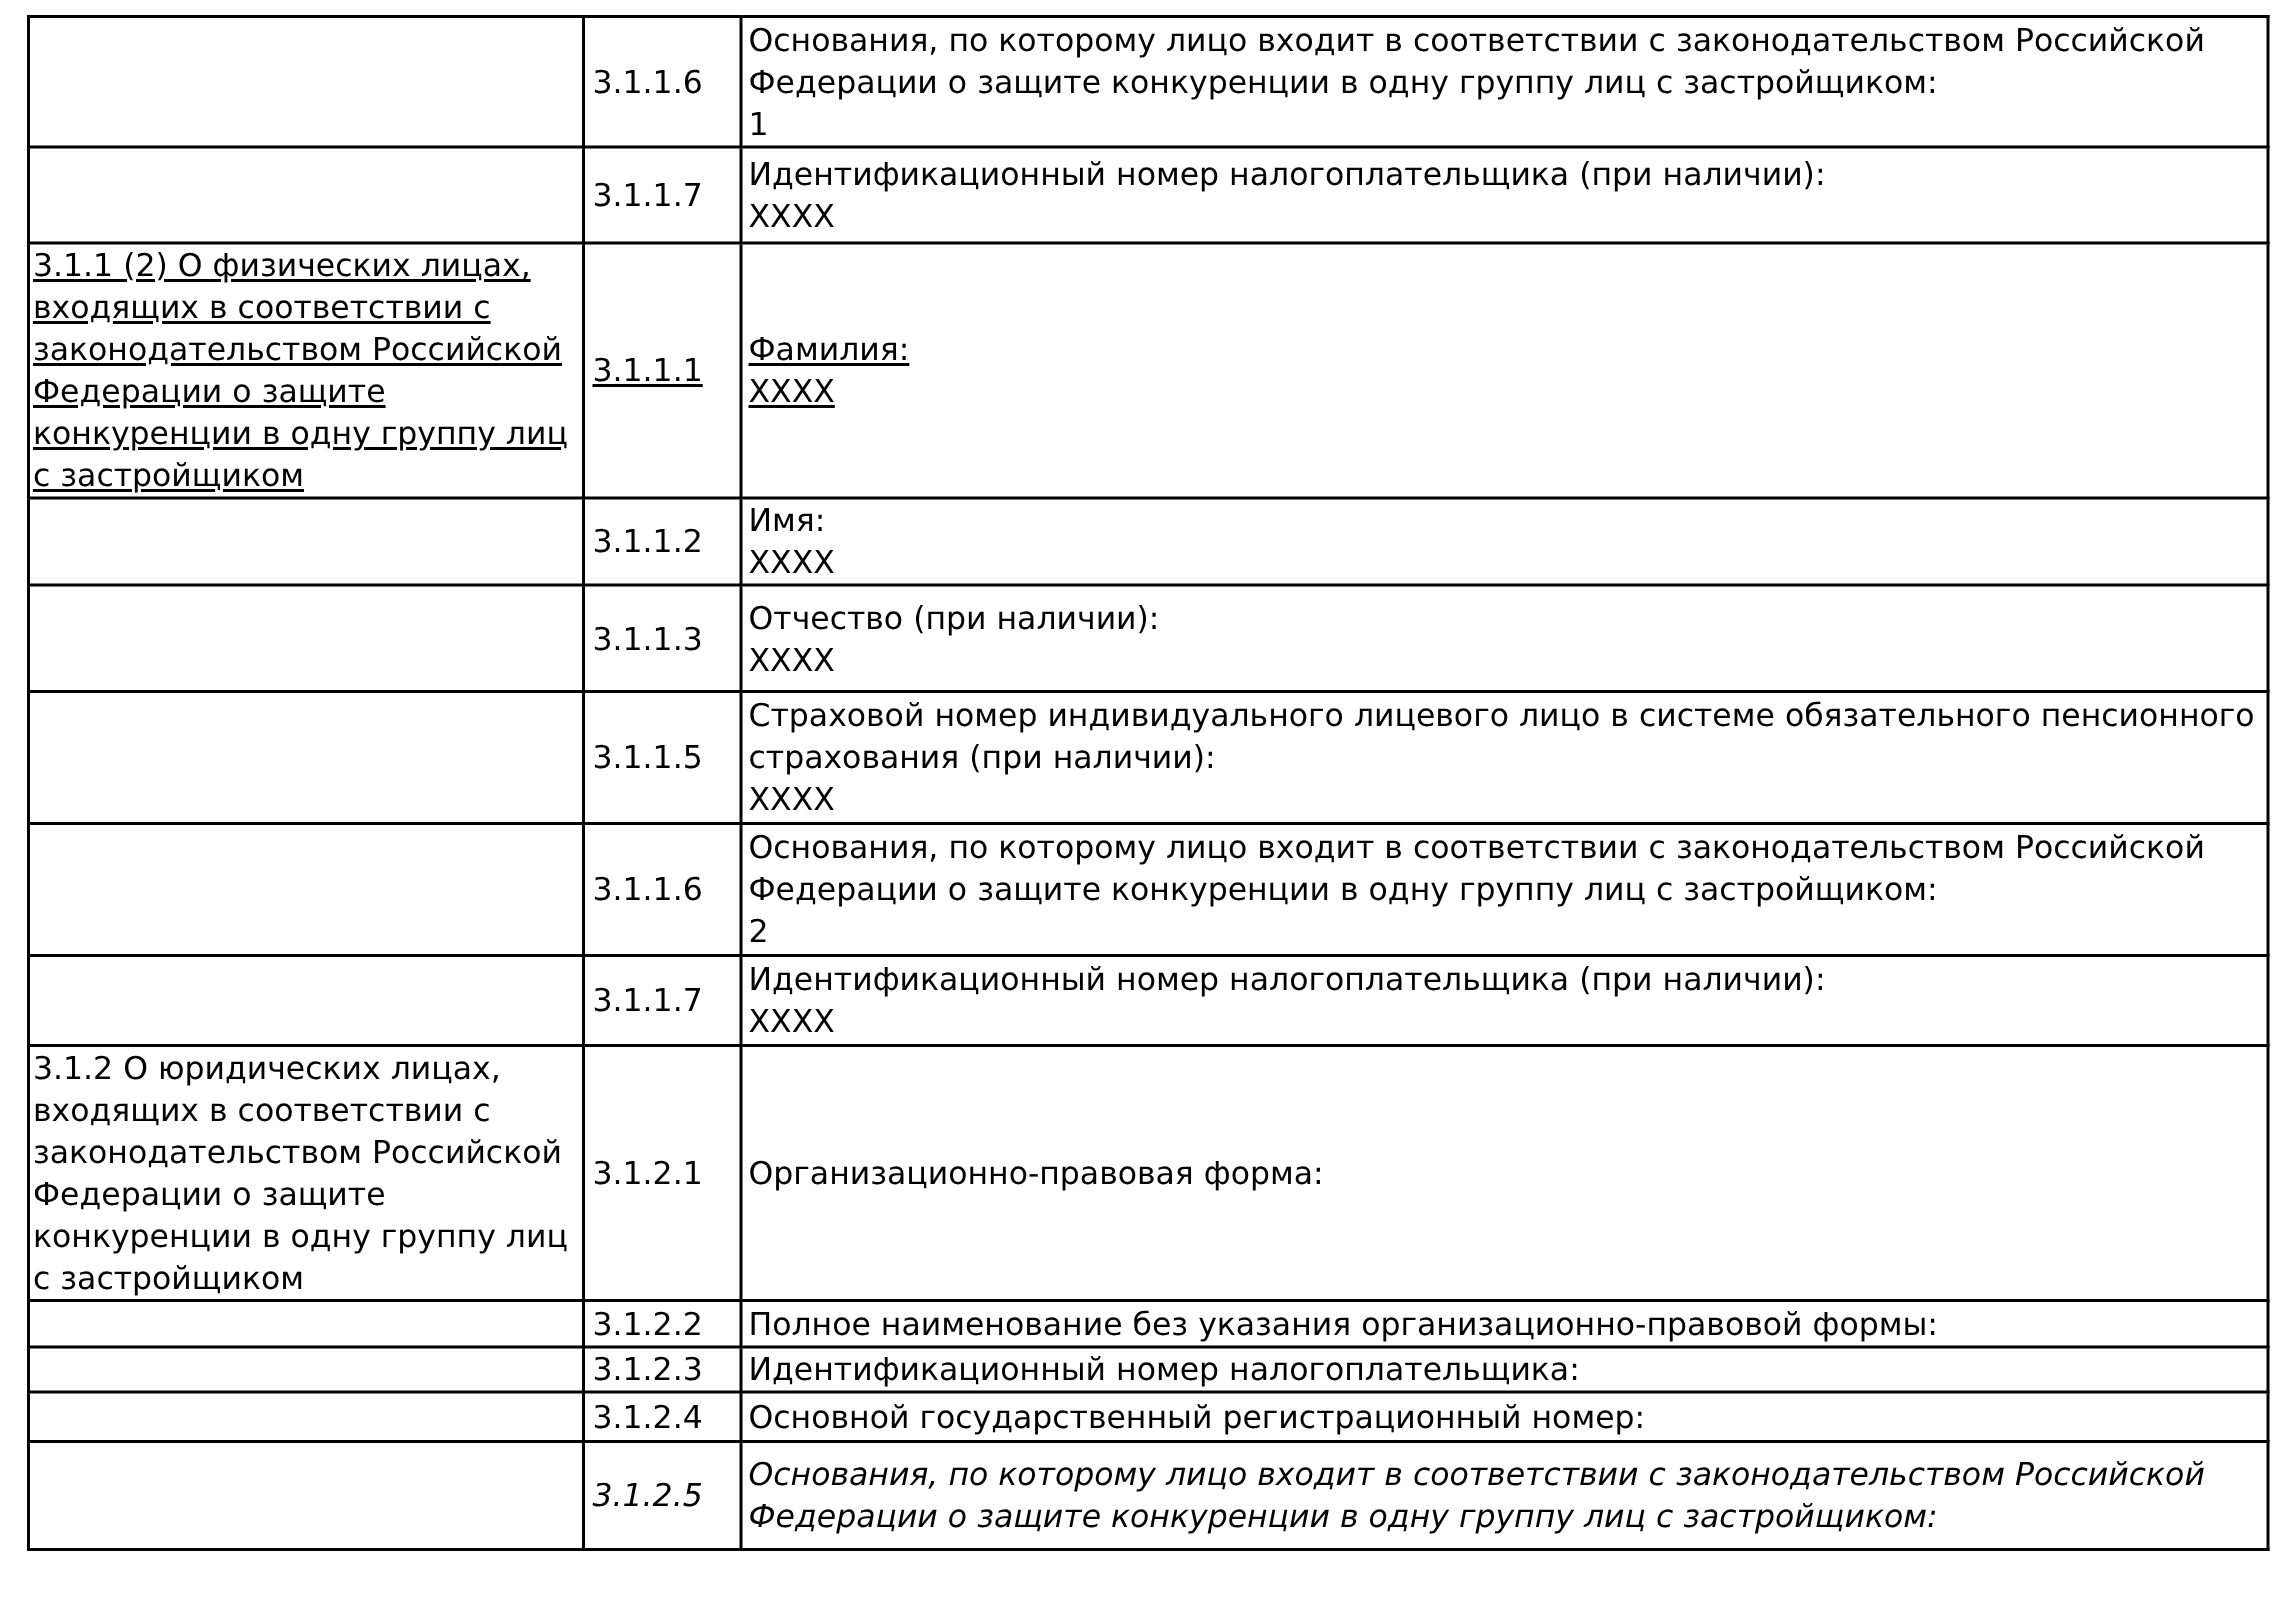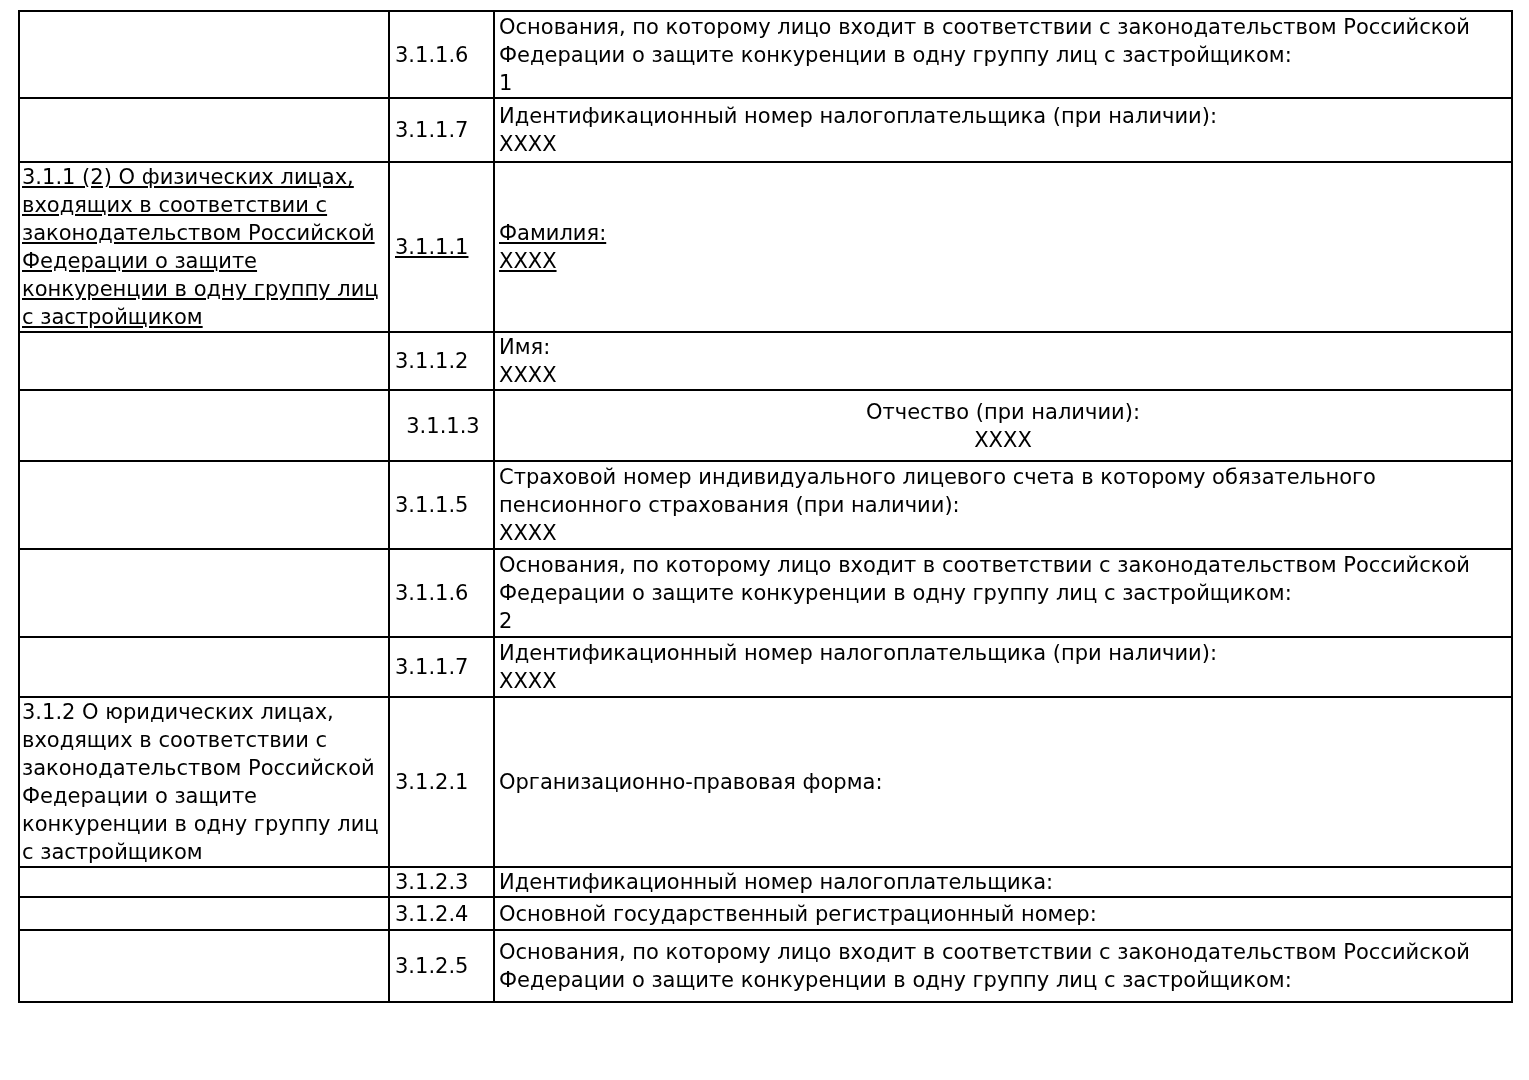--- a/index.html
+++ b/index.html
@@ -42,30 +42,30 @@
   td.c-body {
     padding: 0 4px;
     vertical-align: middle;
   }
   .lbl, .val, .sec-text { white-space: normal; }
   
   tr.r1  { height: 87px; }
   tr.r2  { height: 64px; }
   tr.r3  { height: 168px; text-decoration: underline; }
   tr.r4  { height: 57px; padding-left: 12px; }
-  tr.r5  { height: 71px; text-align: center; }
+  tr.r5  { height: 71px; }
   tr.r6  { height: 57px; }
   tr.r7  { height: 88px; }
   tr.r8  { height: 88px; }
   tr.r9  { height: 60px; }
   tr.r10 { height: 166px; }
   tr.r11 { height: 31px; }
   tr.r12 { height: 26px; }
   tr.r13 { height: 33px; }
-  tr.r14 { height: 72px; }
+  tr.r14 { height: 72px; font-style: italic; }
 </style>
 </head>
 <body>
 
 <div class="page">
   <table class="decl">
     <tbody>
 
       <tr class="r1">
         <td class="c-sec">
@@ -122,21 +122,21 @@
         </td>
       </tr>
 
 
       <tr class="r7">
         <td class="c-sec">
             <div class="sec-text"></div>
           </td>
         <td class="c-num">3.1.1.5</td>
         <td class="c-body">
-          <div class="lbl">Страховой номер индивидуального лицевого счета в которому обязательного пенсионного страхования (при наличии):</div>
+          <div class="lbl">Страховой номер индивидуального лицевого лицо в системе обязательного пенсионного страхования (при наличии):</div>
           <div class="val">ХХХХ</div>
         </td>
       </tr>
 
       <tr class="r8">
         <td class="c-sec">
             <div class="sec-text"></div>
           </td>
         <td class="c-num">3.1.1.6</td>
         <td class="c-body">
@@ -160,20 +160,29 @@
         <td class="c-sec">
             <div class="sec-text">3.1.2 О юридических лицах, входящих в соответствии с законодательством Российской Федерации о защите конкуренции в одну группу лиц с застройщиком</div>
           </td>
         <td class="c-num">3.1.2.1</td>
         <td class="c-body">
           <div class="lbl">Организационно-правовая форма:</div>
           <div class="val"></div>
         </td>
       </tr>
 
+      <tr class="r11">
+        <td class="c-sec">
+            <div class="sec-text"></div>
+          </td>
+        <td class="c-num">3.1.2.2</td>
+        <td class="c-body">
+          <div class="lbl">Полное наименование без указания организационно-правовой формы:</div>
+        </td>
+      </tr>
 
       <tr class="r12">
         <td class="c-sec">
             <div class="sec-text"></div>
           </td>
         <td class="c-num">3.1.2.3</td>
         <td class="c-body">
           <div class="lbl">Идентификационный номер налогоплательщика:</div>
         </td>
       </tr>

